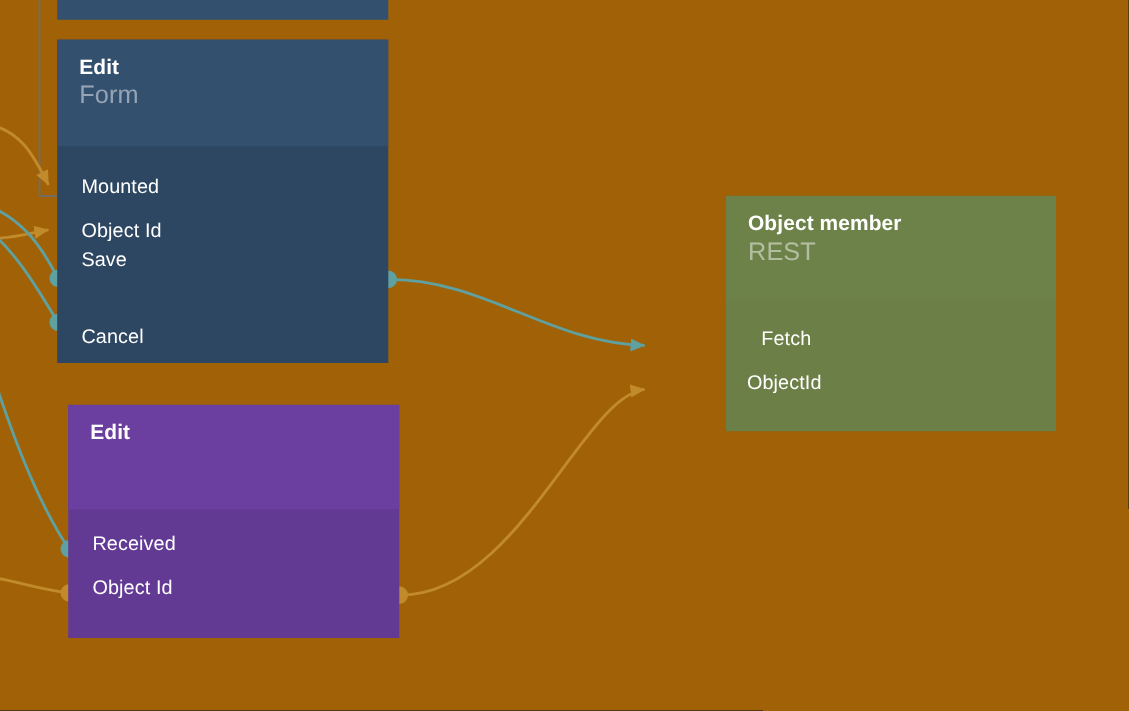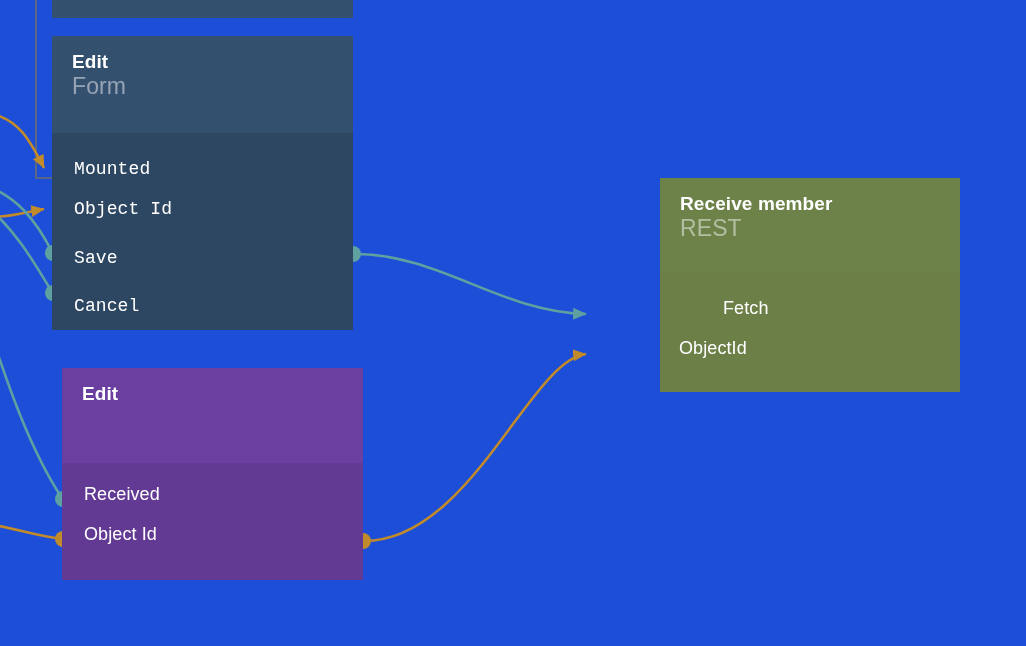--- a/index.html
+++ b/index.html
@@ -10,21 +10,21 @@
   }
   body {
     font-family: "Liberation Sans", sans-serif;
     -webkit-font-smoothing: antialiased;
   }
   #canvas {
     position: relative;
     width: 1026px;
     height: 646px;
     overflow: hidden;
-    background: #1d4ed8;
+    background: #a16207;
   }
   #wires {
     position: absolute;
     left: 0;
     top: 0;
     width: 1026px;
     height: 646px;
     pointer-events: none;
   }
   .node {
@@ -133,28 +133,28 @@
     </g>
   </svg>
 
   <div class="node-partial" style="left:52px; top:-30px; width:301px; height:48px;"></div>
 
   <div class="node blue" style="left:52px; top:36px; width:301px; height:294px;">
     <div class="node-header" style="height:97px;">
       <div class="node-title">Edit</div>
       <div class="node-subtitle">Form</div>
     </div>
-    <div class="node-body" style="height:197px;font-family:Liberation Mono, monospace;">
+    <div class="node-body" style="height:197px;">
       <div class="port-row" style="top:25px; padding-left:22px;">
         <span class="port-label">Mounted</span>
       </div>
       <div class="port-row" style="top:65px; padding-left:22px;">
         <span class="port-label">Object Id</span>
       </div>
-      <div class="port-row" style="top:114px; padding-left:22px;">
+      <div class="port-row" style="top:92px; padding-left:22px;">
         <span class="port-label">Save</span>
       </div>
       <div class="port-row" style="top:162px; padding-left:22px;">
         <span class="port-label">Cancel</span>
       </div>
     </div>
   </div>
 
   <div class="node purple" style="left:62px; top:368px; width:301px; height:212px;">
     <div class="node-header" style="height:95px;">
@@ -165,25 +165,25 @@
         <span class="port-label">Received</span>
       </div>
       <div class="port-row" style="top:60px; padding-left:22px;">
         <span class="port-label">Object Id</span>
       </div>
     </div>
   </div>
 
   <div class="node green" style="left:660px; top:178px; width:300px; height:214px;">
     <div class="node-header" style="height:94px;">
-      <div class="node-title">Receive member</div>
+      <div class="node-title">Object member</div>
       <div class="node-subtitle">REST</div>
     </div>
     <div class="node-body" style="height:120px;">
-      <div class="port-row" style="top:25px; padding-left:19px;margin-left:44px;">
+      <div class="port-row" style="top:25px; padding-left:32px;">
         <span class="port-label">Fetch</span>
       </div>
       <div class="port-row" style="top:65px; padding-left:19px;">
         <span class="port-label">ObjectId</span>
       </div>
     </div>
   </div>
 
 </div>
 

